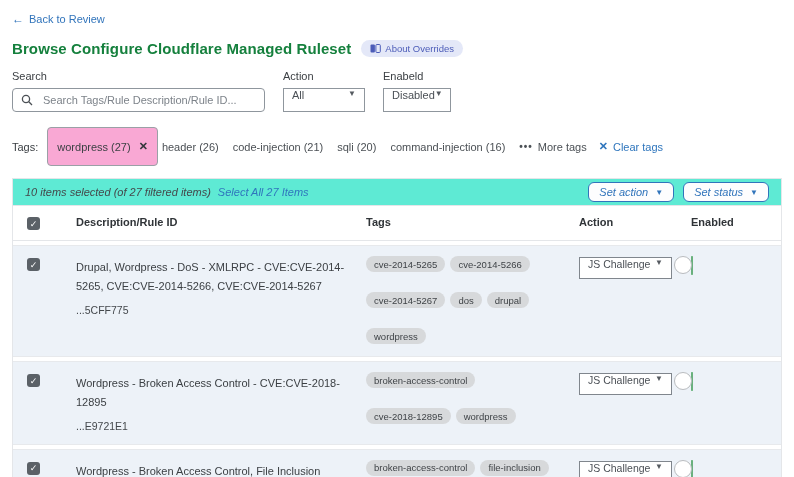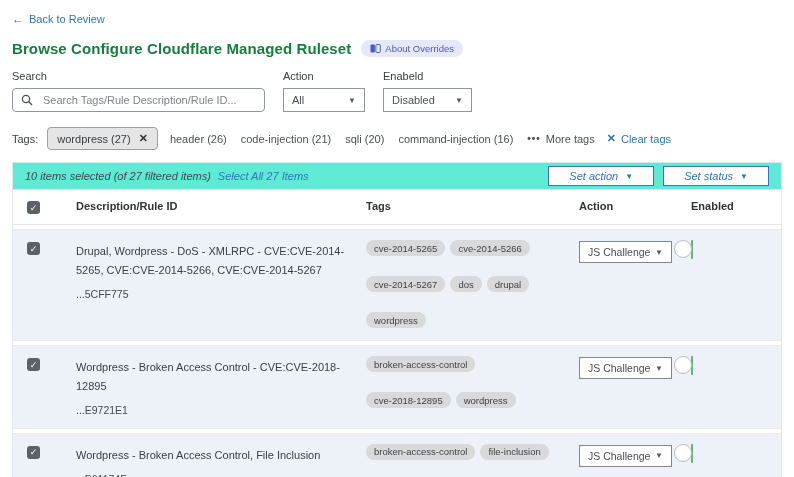--- a/index.html
+++ b/index.html
@@ -22,48 +22,48 @@
   
   .filters { display:flex; margin-top:13px; }
   .filter-group { display:flex; flex-direction:column; }
   .filter-label { font-size:11px; color:#3c4044; margin-bottom:6px; }
   .search-box { width:253px; height:24px; border:1px solid #8f969d; border-radius:4px;
     display:flex; align-items:center; padding:0 8px; gap:10px; background:#fff; margin-right:18px; }
   .search-box input { border:none; outline:none; flex:1; font-size:11px;
     font-family:"Liberation Sans", sans-serif; color:#3c4044; background:transparent; }
   .search-box input::placeholder { color:#7d838a; }
   .select-box { height:24px; border:1px solid #8f969d; border-radius:0; background:#fff;
-    display:flex; align-items:center; justify-content:space-between; padding:0 8px;
+    display:flex; align-items:flex-start; justify-content:space-between; padding:0 8px;
     font-size:11px; color:#4a4f55; cursor:pointer; }
   .select-box .caret { font-size:8px; color:#565b61; }
   .action-select { width:82px; margin-right:18px; }
-  .enabled-select { width:89px; }
+  .enabled-select { width:68px; }
 
   
   .tags-bar { display:flex; align-items:center; margin-top:15px; font-size:11px; color:#4b5055; }
   .tags-label { margin-right:9px; color:#3c4044; }
   .tag-chip { display:inline-flex; align-items:center; gap:8px; border:1px solid #9aa0a6;
-    border-radius:4px; background:#e5e5e5; padding:4px 9px; margin-right:12px; color:#3c4044; cursor:pointer; }
+    border-radius:4px; background:#f9a8d4; padding:12px 9px; margin-right:4px; color:#3c4044; cursor:pointer; }
   .tag-chip .x { font-weight:bold; font-size:11px; color:#33373b; }
   .plain-tag { margin-right:14px; cursor:pointer; color:#4b5055; }
   .more-tags { display:inline-flex; align-items:center; gap:5px; color:#4b5055;
     cursor:pointer; margin-right:12px; }
   .more-tags .dots { letter-spacing:1px; font-weight:bold; font-size:10px; }
   .clear-tags { display:inline-flex; align-items:center; gap:5px; color:#2f76bd; cursor:pointer; }
   .clear-tags .x { font-weight:bold; }
 
   
   .table-wrap { margin-top:12px; border:1px solid #e4e6e9; border-bottom:none; }
   .selection-bar { height:27px; background:#5eead4; border-bottom:1px solid #e4e6e9;
     display:flex; align-items:center; padding:0 12px; font-size:11px;font-style:italic; }
   .selection-summary { color:#45484b; }
   .select-all { color:#2f76bd; margin-left:7px; cursor:pointer; }
   .selection-actions { margin-left:auto; display:flex; gap:9px; }
   .outline-btn { display:inline-flex; align-items:center; gap:7px; border:1px solid #3174bb;
-    color:#3174bb; background:#fdfdfe; border-radius:0; font-size:11px; padding:3px 20px;
+    color:#3174bb; background:#fdfdfe; border-radius:6px; font-size:11px; padding:3px 10px;
     cursor:pointer;text-align:center; }
   .outline-btn .caret { font-size:8px; }
 
   .grid-row { display:grid; grid-template-columns:49px 290px 213px 112px 1fr;
     padding-left:14px; align-items:start; }
   .header-row { background:#fff; padding-top:10px; padding-bottom:10px;
     border-bottom:1px solid #e4e6e9; }
   .header-cell { font-size:11px; font-weight:bold; color:#303438; }
 
   .data-row { background:#edf2f8; border-top:1px solid #e7e9ec; border-bottom:1px solid #e7e9ec;

